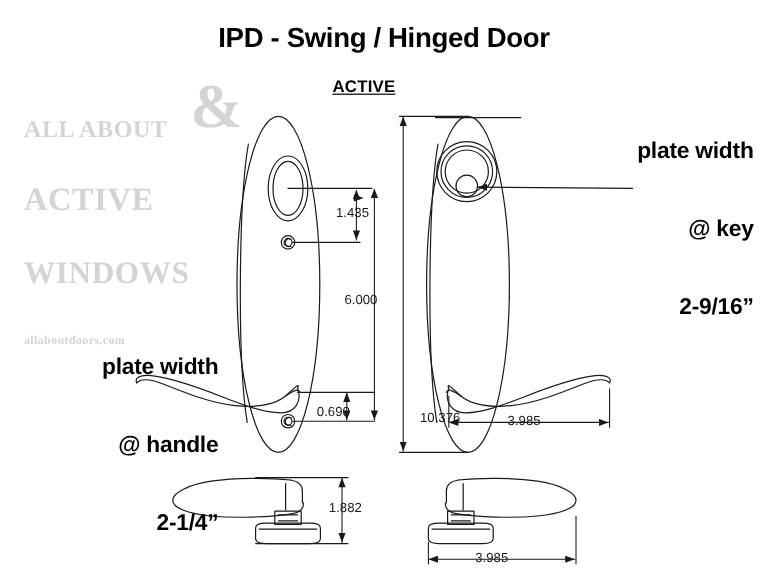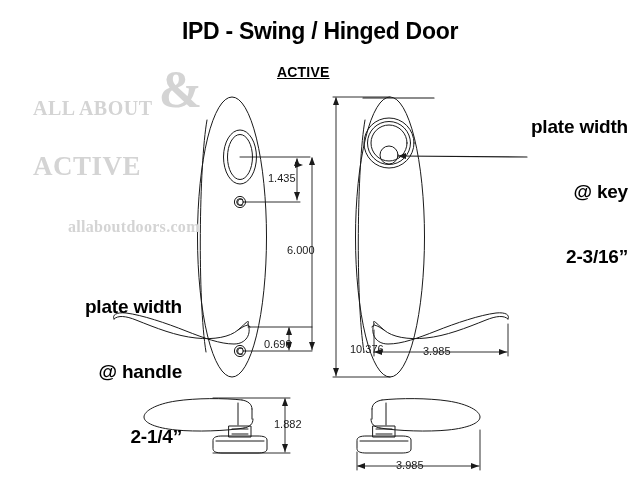--- a/index.html
+++ b/index.html
@@ -60,31 +60,29 @@
     font-family: "Liberation Serif", serif;
     font-weight: bold;
     text-align: left;
     user-select: none;
   }
   #watermark .wm-line {
     display: block;
     font-size: 25px;
     line-height: 0.93;
     letter-spacing: 0.5px;
-    margin-left: 13px;
   }
   #watermark .wm-line.l1 { font-size: 20px; }
   #watermark .wm-line.l2 { font-size: 27px; }
   #watermark .wm-line.l3 { font-size: 26px; }
   #watermark .wm-url {
     display: block;
-    font-size: 16px;
+    font-size: 10px;
     letter-spacing: 0.3px;
     margin-top: 2px;
-    margin-left: 48px;
   }
   #watermark .amp {
     position: absolute;
     right: 8px;
     top: 2px;
     font-size: 52px;
     line-height: 1;
   }
   
   .callout {
@@ -292,37 +290,38 @@
     </g>
   </svg>
 
   <div class="txt" id="page-title">IPD - Swing / Hinged Door</div>
 
   <div class="txt" id="active-label">ACTIVE</div>
 
   <div class="txt" id="watermark">
     <span class="wm-line l1">ALL ABOUT</span>
     <span class="wm-line l2">ACTIVE</span>
+    <span class="wm-line l3">WINDOWS</span>
     <span class="wm-url">allaboutdoors.com</span>
     <span class="amp">&amp;</span>
   </div>
 
   <div class="txt callout" id="callout-key">
     <span class="cl">plate width</span>
     <span class="cl">@ key</span>
-    <span class="cl">2-3/16”</span>
+    <span class="cl">2-9/16”</span>
   </div>
 
   <div class="txt callout" id="callout-handle">
     <span class="cl">plate width</span>
     <span class="cl">@ handle</span>
     <span class="cl">2-1/4”</span>
   </div>
 
-  <div class="dim" style="left:268px; top:172px;">1.435</div>
+  <div class="dim" style="left:280px; top:172px;">1.435</div>
 
   <div class="dim" style="left:287px; top:244px;">6.000</div>
 
   <div class="dim" style="left:264px; top:338px;">0.690</div>
 
   <div class="dim" style="left:318px; top:343px;margin-left:32px;">10.376</div>
 
   <div class="dim" style="left:423px; top:345px;">3.985</div>
 
   <div class="dim" style="left:274px; top:418px;">1.882</div>

